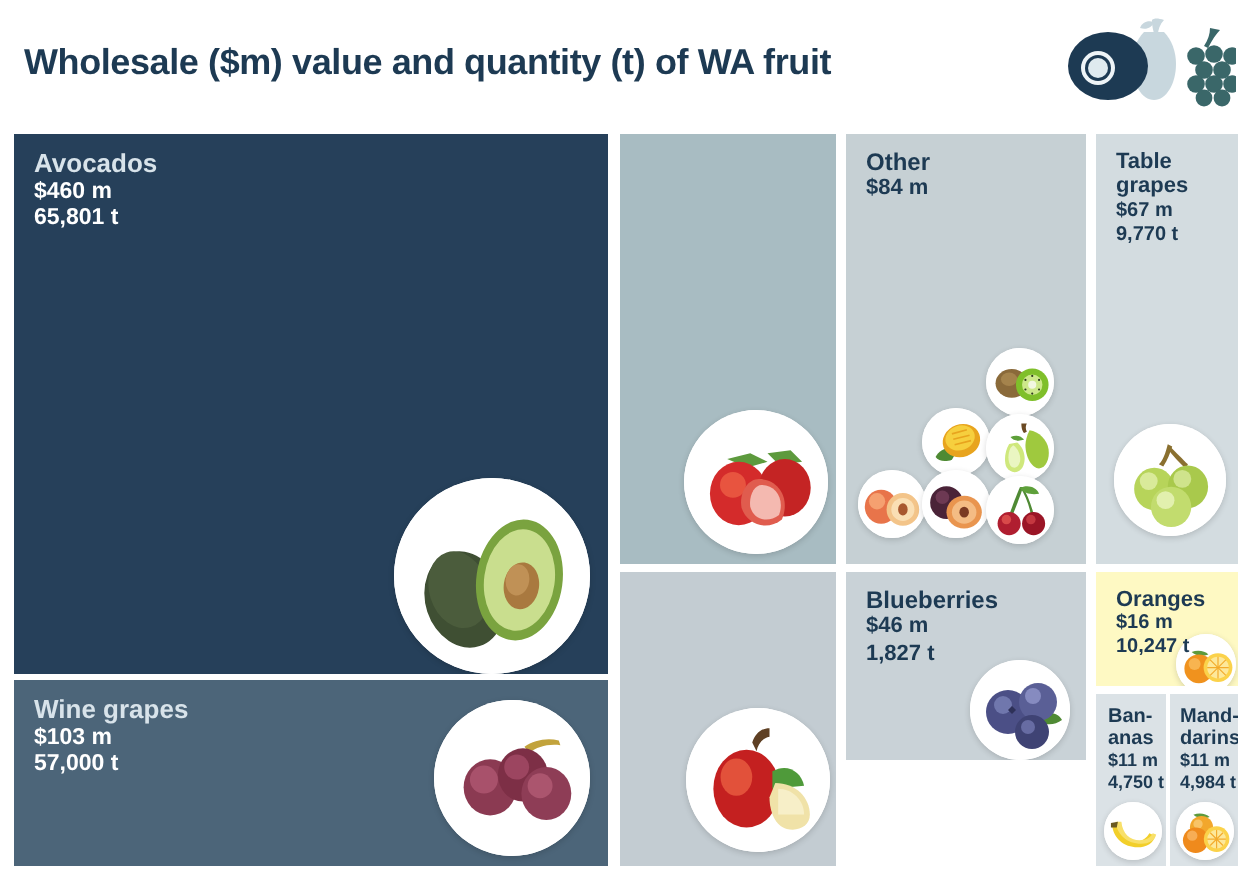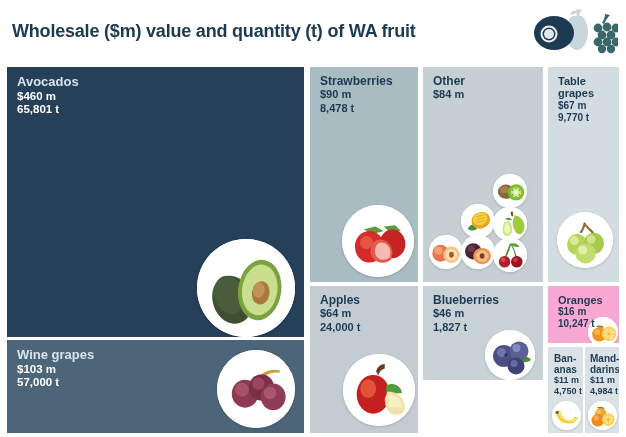--- a/index.html
+++ b/index.html
@@ -162,45 +162,35 @@
         <ellipse cx="32" cy="51" rx="9" ry="9" fill="#a8516b"></ellipse>
         <ellipse cx="57" cy="48" rx="16" ry="17" fill="#7d2f46"></ellipse>
         <ellipse cx="53" cy="43" rx="8" ry="8" fill="#9c4560"></ellipse>
         <ellipse cx="72" cy="60" rx="16" ry="17" fill="#8e3d56"></ellipse>
         <ellipse cx="68" cy="55" rx="8" ry="8" fill="#ab556e"></ellipse>
       </svg>
     </div>
   </div>
 
   <div class="cell light md" style="left:310px; top:5px; width:108px; height:215px; background:#a8bcc2;">
-    <div class="txt">
-      <span class="label">Strawberries</span>
-      <span class="val">$90 m</span>
-      <span class="qty">8,478 t</span>
-    </div>
     <div class="disc" style="left:32px; top:138px; width:72px; height:72px;">
       <svg viewBox="0 0 100 100">
         <rect width="100" height="100" fill="#ffffff"></rect>
         <path d="M30 34 L46 30 L58 36 L44 40 Z" fill="#5d9a3d"></path>
         <path d="M58 30 L74 28 L82 36 L66 38 Z" fill="#5d9a3d"></path>
         <ellipse cx="38" cy="58" rx="20" ry="22" fill="#d42b2b"></ellipse>
         <ellipse cx="34" cy="52" rx="9" ry="9" fill="#e8543f"></ellipse>
         <ellipse cx="70" cy="54" rx="18" ry="20" fill="#c42424"></ellipse>
         <path d="M52 48 C66 48 74 62 68 76 C58 84 44 80 40 68 C38 58 44 48 52 48 Z" fill="#e05c4e"></path>
         <path d="M54 52 C64 52 70 62 66 73 C58 79 48 76 46 67 C45 59 49 52 54 52 Z" fill="#f4b9b0"></path>
       </svg>
     </div>
   </div>
 
   <div class="cell light md" style="left:310px; top:224px; width:108px; height:147px; background:#c3ccd2;">
-    <div class="txt">
-      <span class="label">Apples</span>
-      <span class="val">$64 m</span>
-      <span class="qty">24,000 t</span>
-    </div>
     <div class="disc" style="left:33px; top:68px; width:72px; height:72px;">
       <svg viewBox="0 0 100 100">
         <rect width="100" height="100" fill="#ffffff"></rect>
         <path d="M46 24 C48 18 52 14 58 14 L58 20 C53 21 50 25 49 30 Z" fill="#5f4024"></path>
         <ellipse cx="42" cy="56" rx="23" ry="27" fill="#c42020"></ellipse>
         <ellipse cx="35" cy="48" rx="11" ry="13" fill="#e2513a"></ellipse>
         <path d="M60 44 C70 38 80 44 82 54 L60 56 Z" fill="#4f9a3a"></path>
         <path d="M62 52 C76 52 86 62 86 74 C86 82 78 86 70 84 C62 82 58 72 58 62 Z" fill="#f0e2a8"></path>
         <path d="M64 56 C74 56 82 64 82 74 L64 74 Z" fill="#f7efc8"></path>
       </svg>
@@ -330,21 +320,21 @@
         <ellipse cx="36" cy="58" rx="18" ry="19" fill="#b7d45a"></ellipse>
         <ellipse cx="31" cy="51" rx="8" ry="8" fill="#d9ea9a"></ellipse>
         <ellipse cx="66" cy="56" rx="18" ry="19" fill="#a9c94c"></ellipse>
         <ellipse cx="61" cy="49" rx="8" ry="8" fill="#cfe38c"></ellipse>
         <ellipse cx="51" cy="74" rx="18" ry="18" fill="#c2dc6e"></ellipse>
         <ellipse cx="46" cy="68" rx="8" ry="8" fill="#e2f0ae"></ellipse>
       </svg>
     </div>
   </div>
 
-  <div class="cell light sm" style="left:548px; top:224px; width:71px; height:57px; background:#f9a8d4;">
+  <div class="cell light sm" style="left:548px; top:224px; width:71px; height:57px; background:#fef9c3;">
     <div class="txt">
       <span class="label">Oranges</span>
       <span class="val">$16 m</span>
       <span class="qty">10,247 t</span>
     </div>
     <div class="disc" style="left:40px; top:31px; width:30px; height:30px;">
       <svg viewBox="0 0 100 100">
         <rect width="100" height="100" fill="#ffffff"></rect>
         <path d="M26 30 C36 26 48 28 54 34 C44 38 32 36 26 30 Z" fill="#5d9a3d"></path>
         <circle cx="38" cy="58" r="24" fill="#f0921e"></circle>

